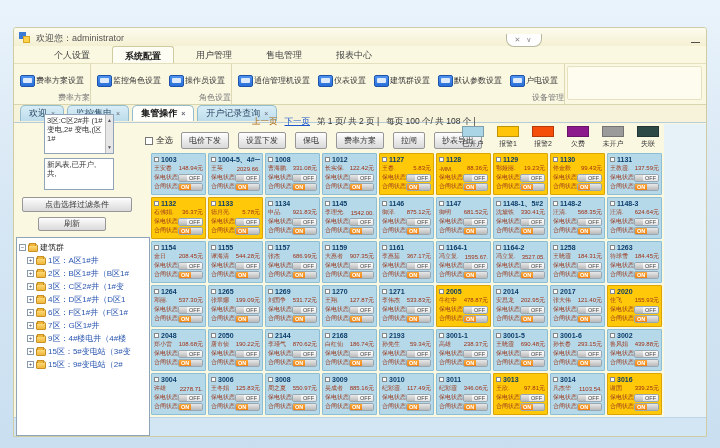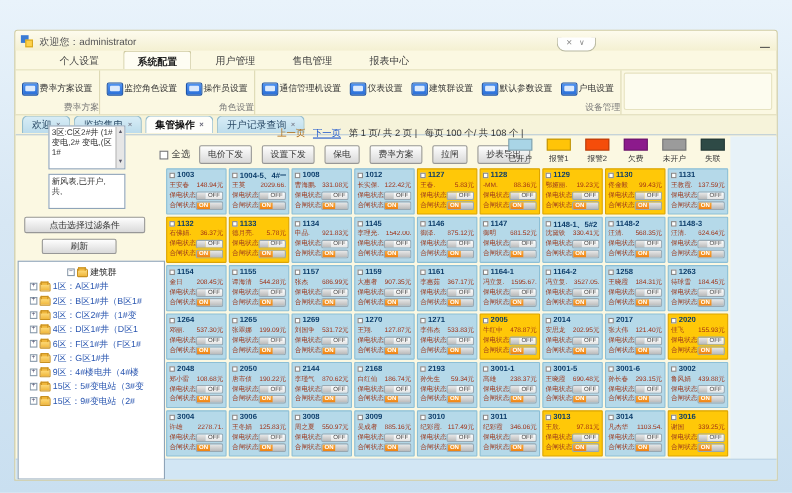--- a/index.html
+++ b/index.html
@@ -52,21 +52,21 @@
   .listbox { position:absolute; background:#fff; border:1px solid #8fa4b8; font-size:7.5px; color:#333; overflow:hidden; padding:1px 9px 1px 2px; line-height:9px; }
   .listbox .sb { position:absolute; right:0; top:0; width:8px; height:100%; background:#e6e6e6; border-left:1px solid #bbb;
     display:flex; flex-direction:column; justify-content:space-between; align-items:center; font-size:5px; color:#556; padding:1px 0; }
   .btn { background:linear-gradient(180deg,#fefefe,#d9d9d9); border:1px solid #979797; border-radius:2px;
     font-size:8px; color:#333; text-align:center; cursor:default; }
   .filter-btn { position:absolute; left:8px; top:169px; width:110px; height:15px; line-height:13px; }
   .refresh-btn { position:absolute; left:24px; top:189px; width:68px; height:14px; line-height:12px; }
   .tree { position:absolute; left:2px; top:209px; width:134px; height:199px; background:#fff; border:1px solid #8fa4b8;
     padding:3px 2px; overflow:hidden; }
   .titem { display:flex; align-items:center; gap:2px; height:13px; white-space:nowrap; overflow:hidden; font-size:8px; color:#2a56b0; }
-  .titem.root { color:#222;margin-left:42px; }
+  .titem.root { color:#222; }
   .exp { width:7px; height:7px; border:1px solid #8899aa; background:#fff; font-size:6px; line-height:5px; text-align:center; color:#446; flex:none; }
   .folder { width:10px; height:8px; background:linear-gradient(180deg,#ffe084,#f0b73c); border:1px solid #c89020; border-radius:1px 2px 1px 1px; flex:none; position:relative; }
   .folder:before { content:""; position:absolute; left:0; top:-2px; width:5px; height:2px; background:#f0b73c; border:1px solid #c89020; border-bottom:none; }
 
   
   .pager { position:absolute; left:238px; top:88px; display:flex; gap:7px; font-size:8.5px; align-items:center; }
   .pager .prev { color:#b06a10; }
   .pager .next { color:#1a55cc; text-decoration:underline; }
   .controls { position:absolute; left:98px; top:104px; display:flex; gap:8px; align-items:center; }
   .cb-lg { width:8px; height:8px; background:#fff; border:1px solid #777; display:inline-block; }

